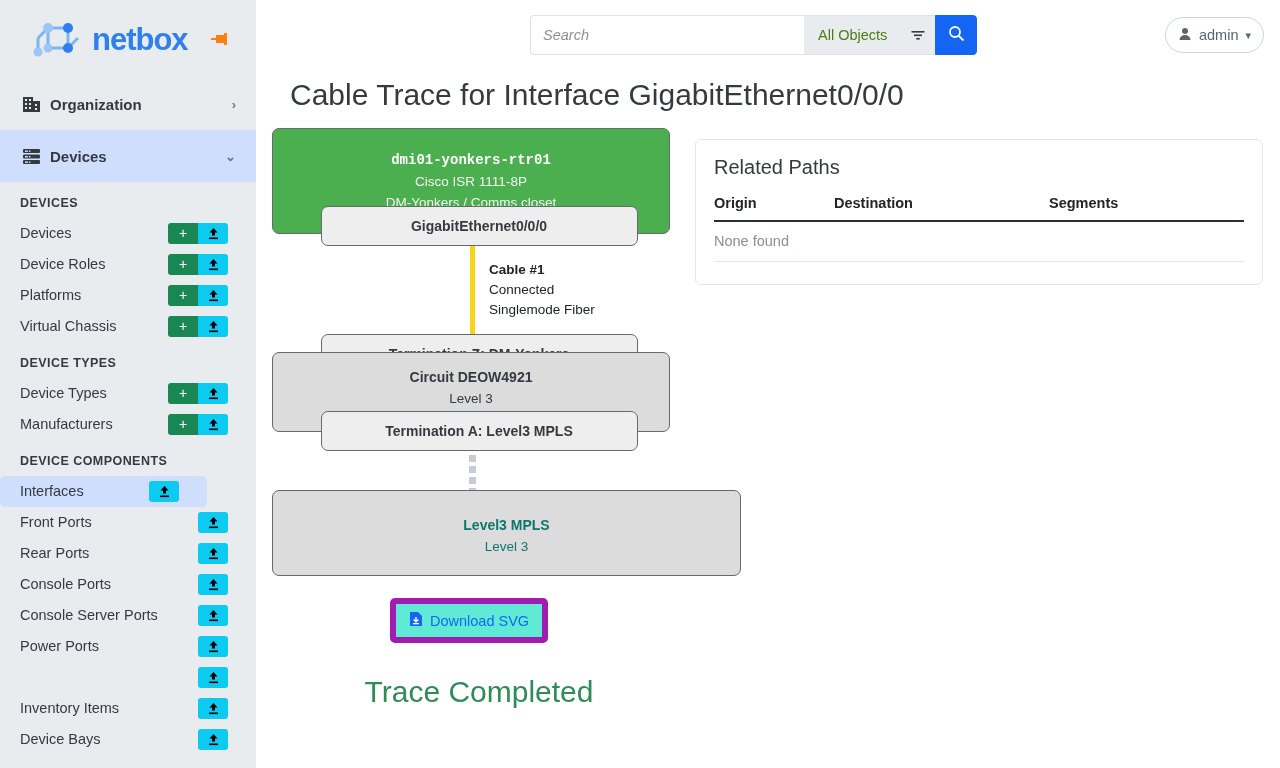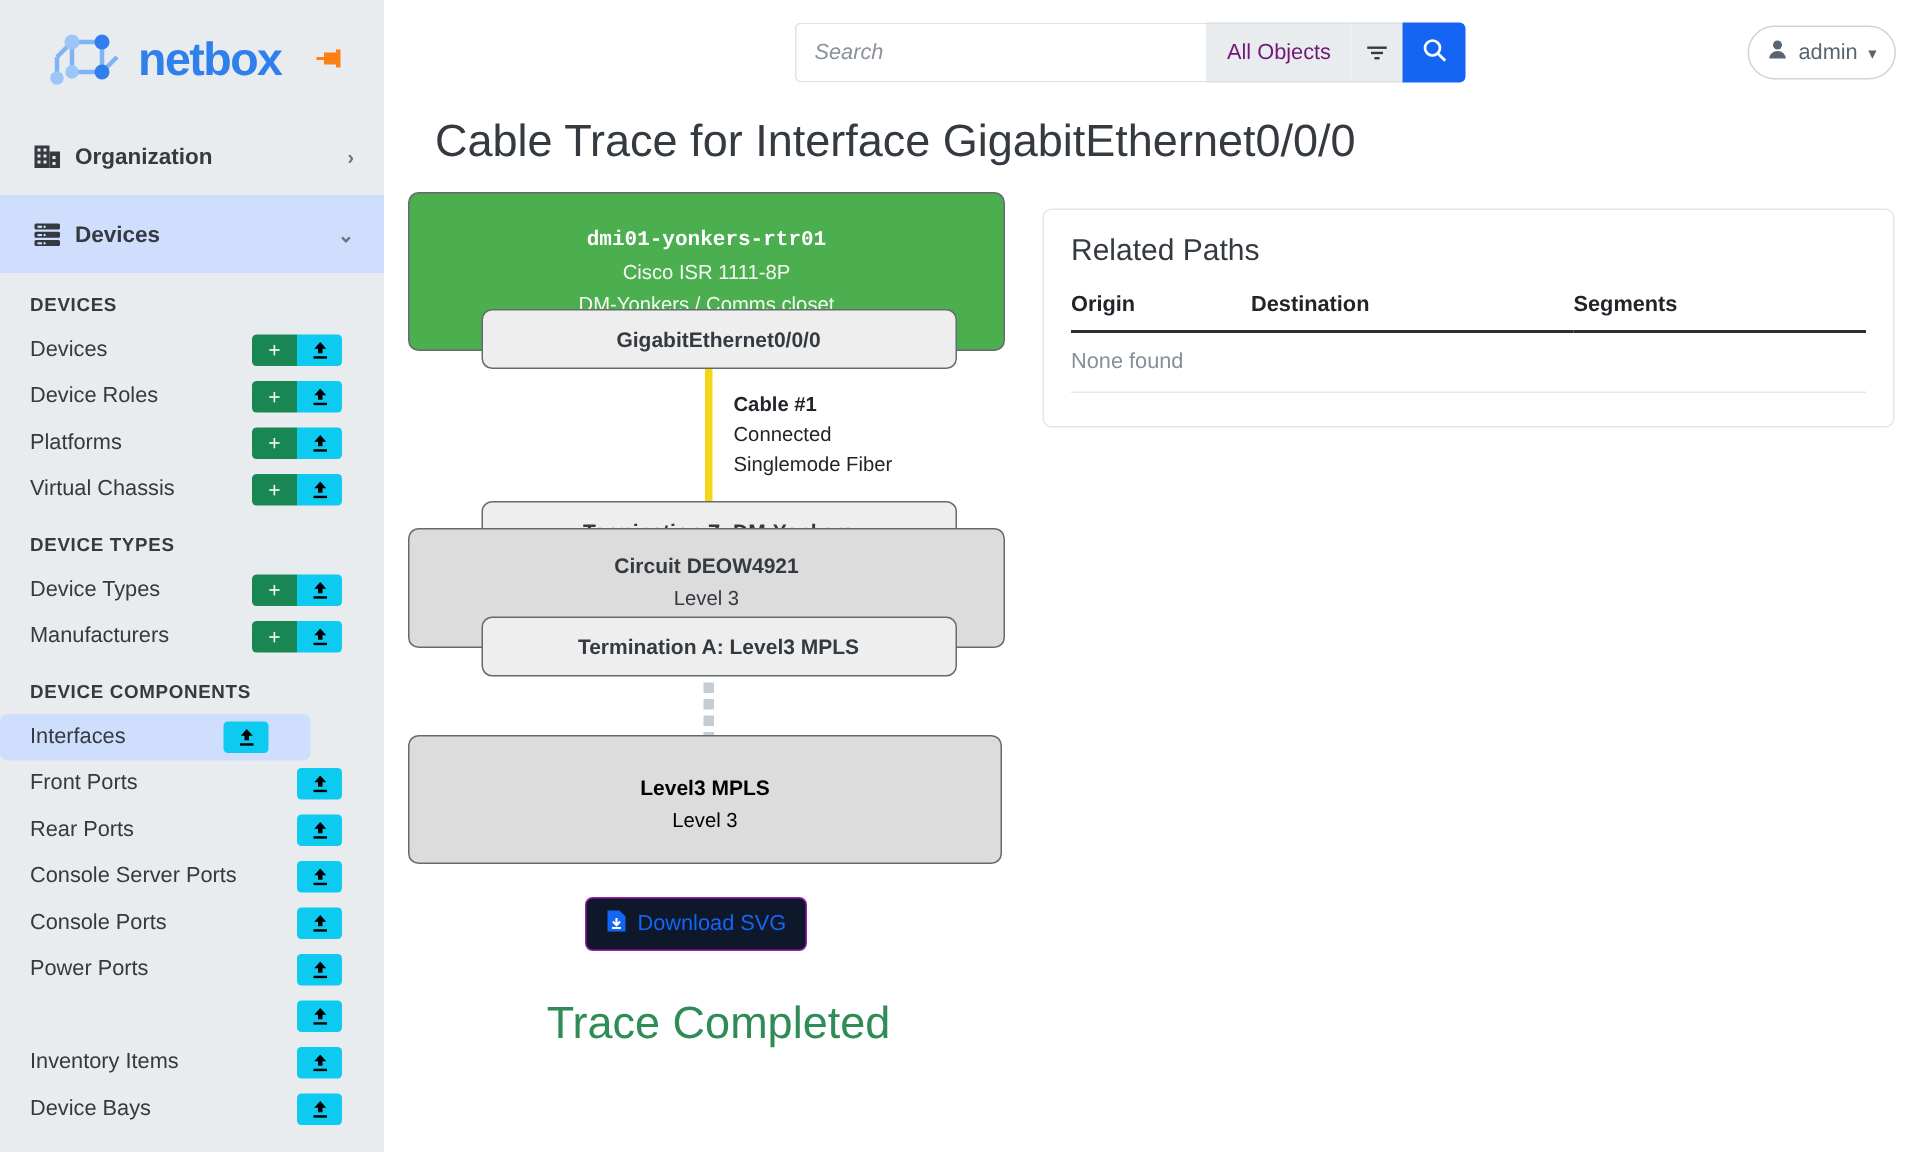--- a/index.html
+++ b/index.html
@@ -112,21 +112,21 @@
     outline: none;
     font-family: "Liberation Sans", sans-serif;
     font-style: italic;
   }
   .search-input::placeholder { color: #8a9199; }
   .obj-select {
     display: flex; align-items: center;
     height: 40px; padding: 0 14px;
     background: #e9ecef;
     border: 1px solid #dee2e6; border-right: none; border-left: none;
-    font-size: 14.5px; color: #701a75;
+    font-size: 14.5px; color: #4d7c0f;
     cursor: pointer;
   }
   .filter-btn {
     width: 34px; height: 40px;
     background: #e9ecef;
     border: 1px solid #dee2e6; border-left: none; border-right: none;
     display: flex; align-items: center; justify-content: center;
     cursor: pointer;
   }
   .search-btn {
@@ -193,22 +193,22 @@
 
   .circuit-node {
     background: #dcdcdc;
     color: #343a40;
     width: 398px;
     height: 80px;
     padding-top: 16px;
   }
   .provider-node {
     background: #dcdcdc;
-    color: #000000;
-    width: 396px;
+    color: #0f766e;
+    width: 469px;
     height: 86px;
     padding-top: 26px;
   }
 
   .cable-seg { position: relative; height: 101px; }
   .cable-line {
     position: absolute; left: 198px; top: 0;
     width: 5px; height: 101px;
     background: #f5d516;
   }
@@ -223,23 +223,23 @@
   .dot-seg .dot {
     position: absolute; left: 197px;
     width: 7px; height: 7px;
     background: #c6ccd4;
   }
 
   .dl-btn {
     display: inline-flex; align-items: center; gap: 7px;
     margin: 22px 0 0 118px;
     padding: 7px 13px;
-    border: 1px solid #a21caf;
+    border: 6px solid #a21caf;
     border-radius: 5px;
-    color: #1565f5; background: #0f172a;
+    color: #1565f5; background: #5eead4;
     font-size: 14.5px; cursor: pointer;
     font-family: "Liberation Sans", sans-serif;
   }
   .trace-status {
     text-align: center;
     width: 414px;
     margin-top: 32px;
     font-size: 30px;
     color: #2f8c56;
   }
@@ -462,33 +462,33 @@
         <span class="mini-btn mini-imp solo">
           <svg width="11" height="12" viewBox="0 0 11 12" fill="#000">
               <path d="M5.5 0 L9.5 4.5 H7 V7.5 H4 V4.5 H1.5 Z"></path>
               <rect x="1" y="9.5" width="9" height="1.6"></rect>
             </svg>
         </span>
       </span>
     </div>
 
     <div class="nav-row">
+      <span class="nlabel">Console Ports</span>
+      <span class="btn-group">
+        <span class="mini-btn mini-imp solo">
+          <svg width="11" height="12" viewBox="0 0 11 12" fill="#000">
+              <path d="M5.5 0 L9.5 4.5 H7 V7.5 H4 V4.5 H1.5 Z"></path>
+              <rect x="1" y="9.5" width="9" height="1.6"></rect>
+            </svg>
+        </span>
+      </span>
+    </div>
+
+    <div class="nav-row">
       <span class="nlabel">Console Server Ports</span>
-      <span class="btn-group">
-        <span class="mini-btn mini-imp solo">
-          <svg width="11" height="12" viewBox="0 0 11 12" fill="#000">
-              <path d="M5.5 0 L9.5 4.5 H7 V7.5 H4 V4.5 H1.5 Z"></path>
-              <rect x="1" y="9.5" width="9" height="1.6"></rect>
-            </svg>
-        </span>
-      </span>
-    </div>
-
-    <div class="nav-row">
-      <span class="nlabel">Console Ports</span>
       <span class="btn-group">
         <span class="mini-btn mini-imp solo">
           <svg width="11" height="12" viewBox="0 0 11 12" fill="#000">
               <path d="M5.5 0 L9.5 4.5 H7 V7.5 H4 V4.5 H1.5 Z"></path>
               <rect x="1" y="9.5" width="9" height="1.6"></rect>
             </svg>
         </span>
       </span>
     </div>
 

